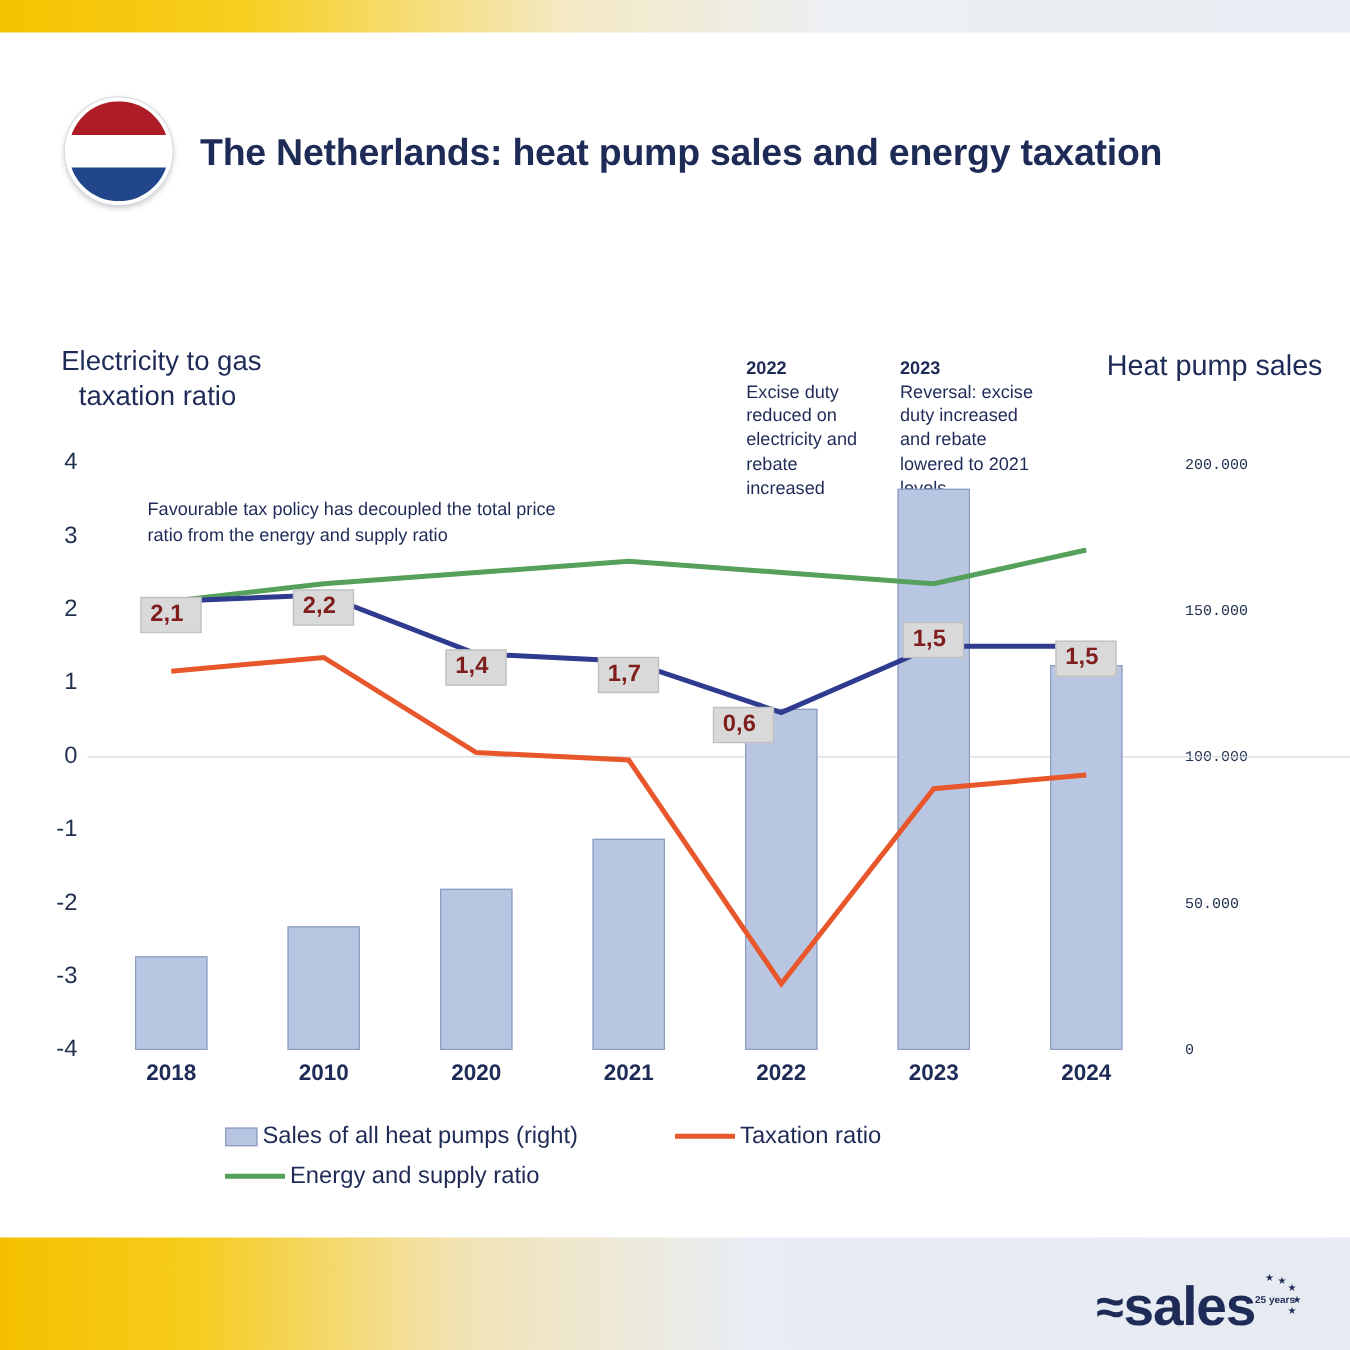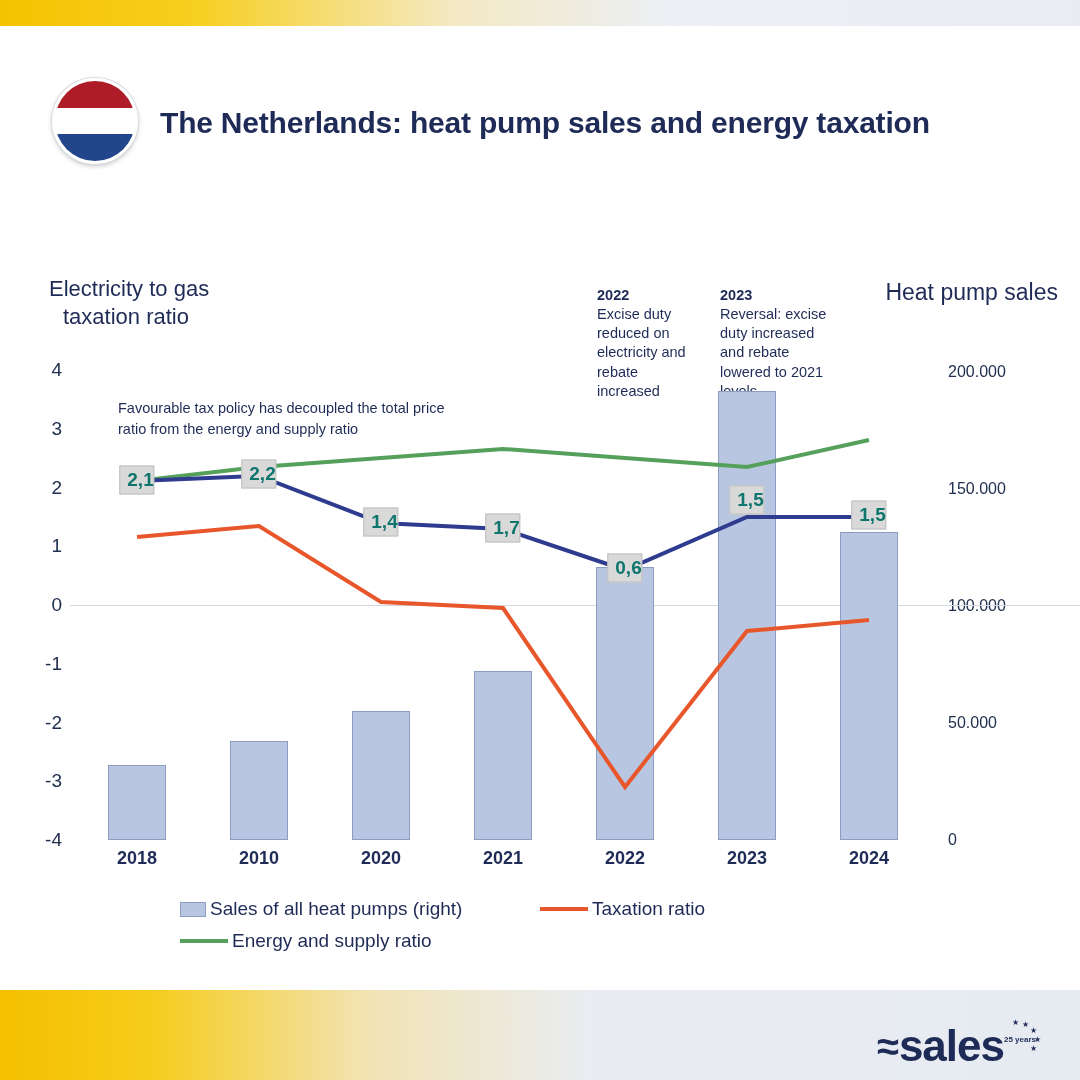--- a/index.html
+++ b/index.html
@@ -53,21 +53,21 @@
     width: 852px; height: 470px;
   }
   .ytick {
     position: absolute; right: 100%; margin-right: 12px;
     transform: translateY(-50%);
     font-size: 19px; color: #20304f; white-space: nowrap;
   }
   .ytick-r {
     position: absolute; left: 100%; margin-left: 22px;
     transform: translateY(-50%);
-    font-size: 16px; color: #20304f; white-space: nowrap;
+    font-size: 12px; color: #20304f; white-space: nowrap; font-family: Liberation Mono, monospace;
   }
   .zeroline {
     position: absolute; left: -4px; width: 1010px; height: 1px;
     background: #d3d7de;
   }
   .bar {
     position: absolute;
     background: #b9c6e2;
     border: 1px solid #8d9dc1;
   }
@@ -75,23 +75,24 @@
     position: absolute; top: 478px;
     font-size: 18px; font-weight: bold; color: #1f2b57;
     transform: translateX(-50%);
   }
   svg.lines { position: absolute; left: 0; top: 0; overflow: visible; }
   .dlabel {
     position: absolute;
     transform: translate(-50%, -50%);
     background: #d9d9d9;
     border: 1px solid #bfbfbf;
-    font-size: 19px; font-weight: bold; color: #0f766e;
-    padding: 2px 0 3px 7px;
+    font-size: 19px; font-weight: bold; color: #7f1d1d;
+    padding: 2px 14px 3px 7px;
     white-space: nowrap;
+    margin-top: 12px;
   }
   
   .note {
     position: absolute;
     font-size: 14.5px; color: #1f2b57; line-height: 1.32;
   }
   .note b { font-size: 14.5px; }
   .decoupled {
     position: absolute; left: 118px; top: 398px;
     font-size: 14.5px; color: #1f2b57; line-height: 1.42;
@@ -188,21 +189,21 @@
   <svg class="lines" width="852" height="470">
     <polyline fill="none" stroke="#55a05a" stroke-width="4" points="63,111 185,97 307,88 429,79 551,88 673,97 795,70"></polyline>
     <polyline fill="none" stroke="#e8572b" stroke-width="4" points="63,167 185,156 307,232 429,238 551,417 673,261 795,250"></polyline>
     <polyline fill="none" stroke="#2e3b8f" stroke-width="4" points="63,111 185,106 307,153 429,159 551,200 673,147 795,147"></polyline>
   </svg>
 
   <div class="dlabel" style="left:63px;  top:110px">2,1</div>
   <div class="dlabel" style="left:185px; top:104px">2,2</div>
   <div class="dlabel" style="left:307px; top:152px">1,4</div>
   <div class="dlabel" style="left:429px; top:158px">1,7</div>
-  <div class="dlabel" style="left:551px; top:198px">0,6</div>
+  <div class="dlabel" style="left:521px; top:198px">0,6</div>
   <div class="dlabel" style="left:673px; top:130px">1,5</div>
   <div class="dlabel" style="left:795px; top:145px">1,5</div>
 
   <div class="xlabel" style="left:63px">2018</div>
   <div class="xlabel" style="left:185px">2010</div>
   <div class="xlabel" style="left:307px">2020</div>
   <div class="xlabel" style="left:429px">2021</div>
   <div class="xlabel" style="left:551px">2022</div>
   <div class="xlabel" style="left:673px">2023</div>
   <div class="xlabel" style="left:795px">2024</div>

